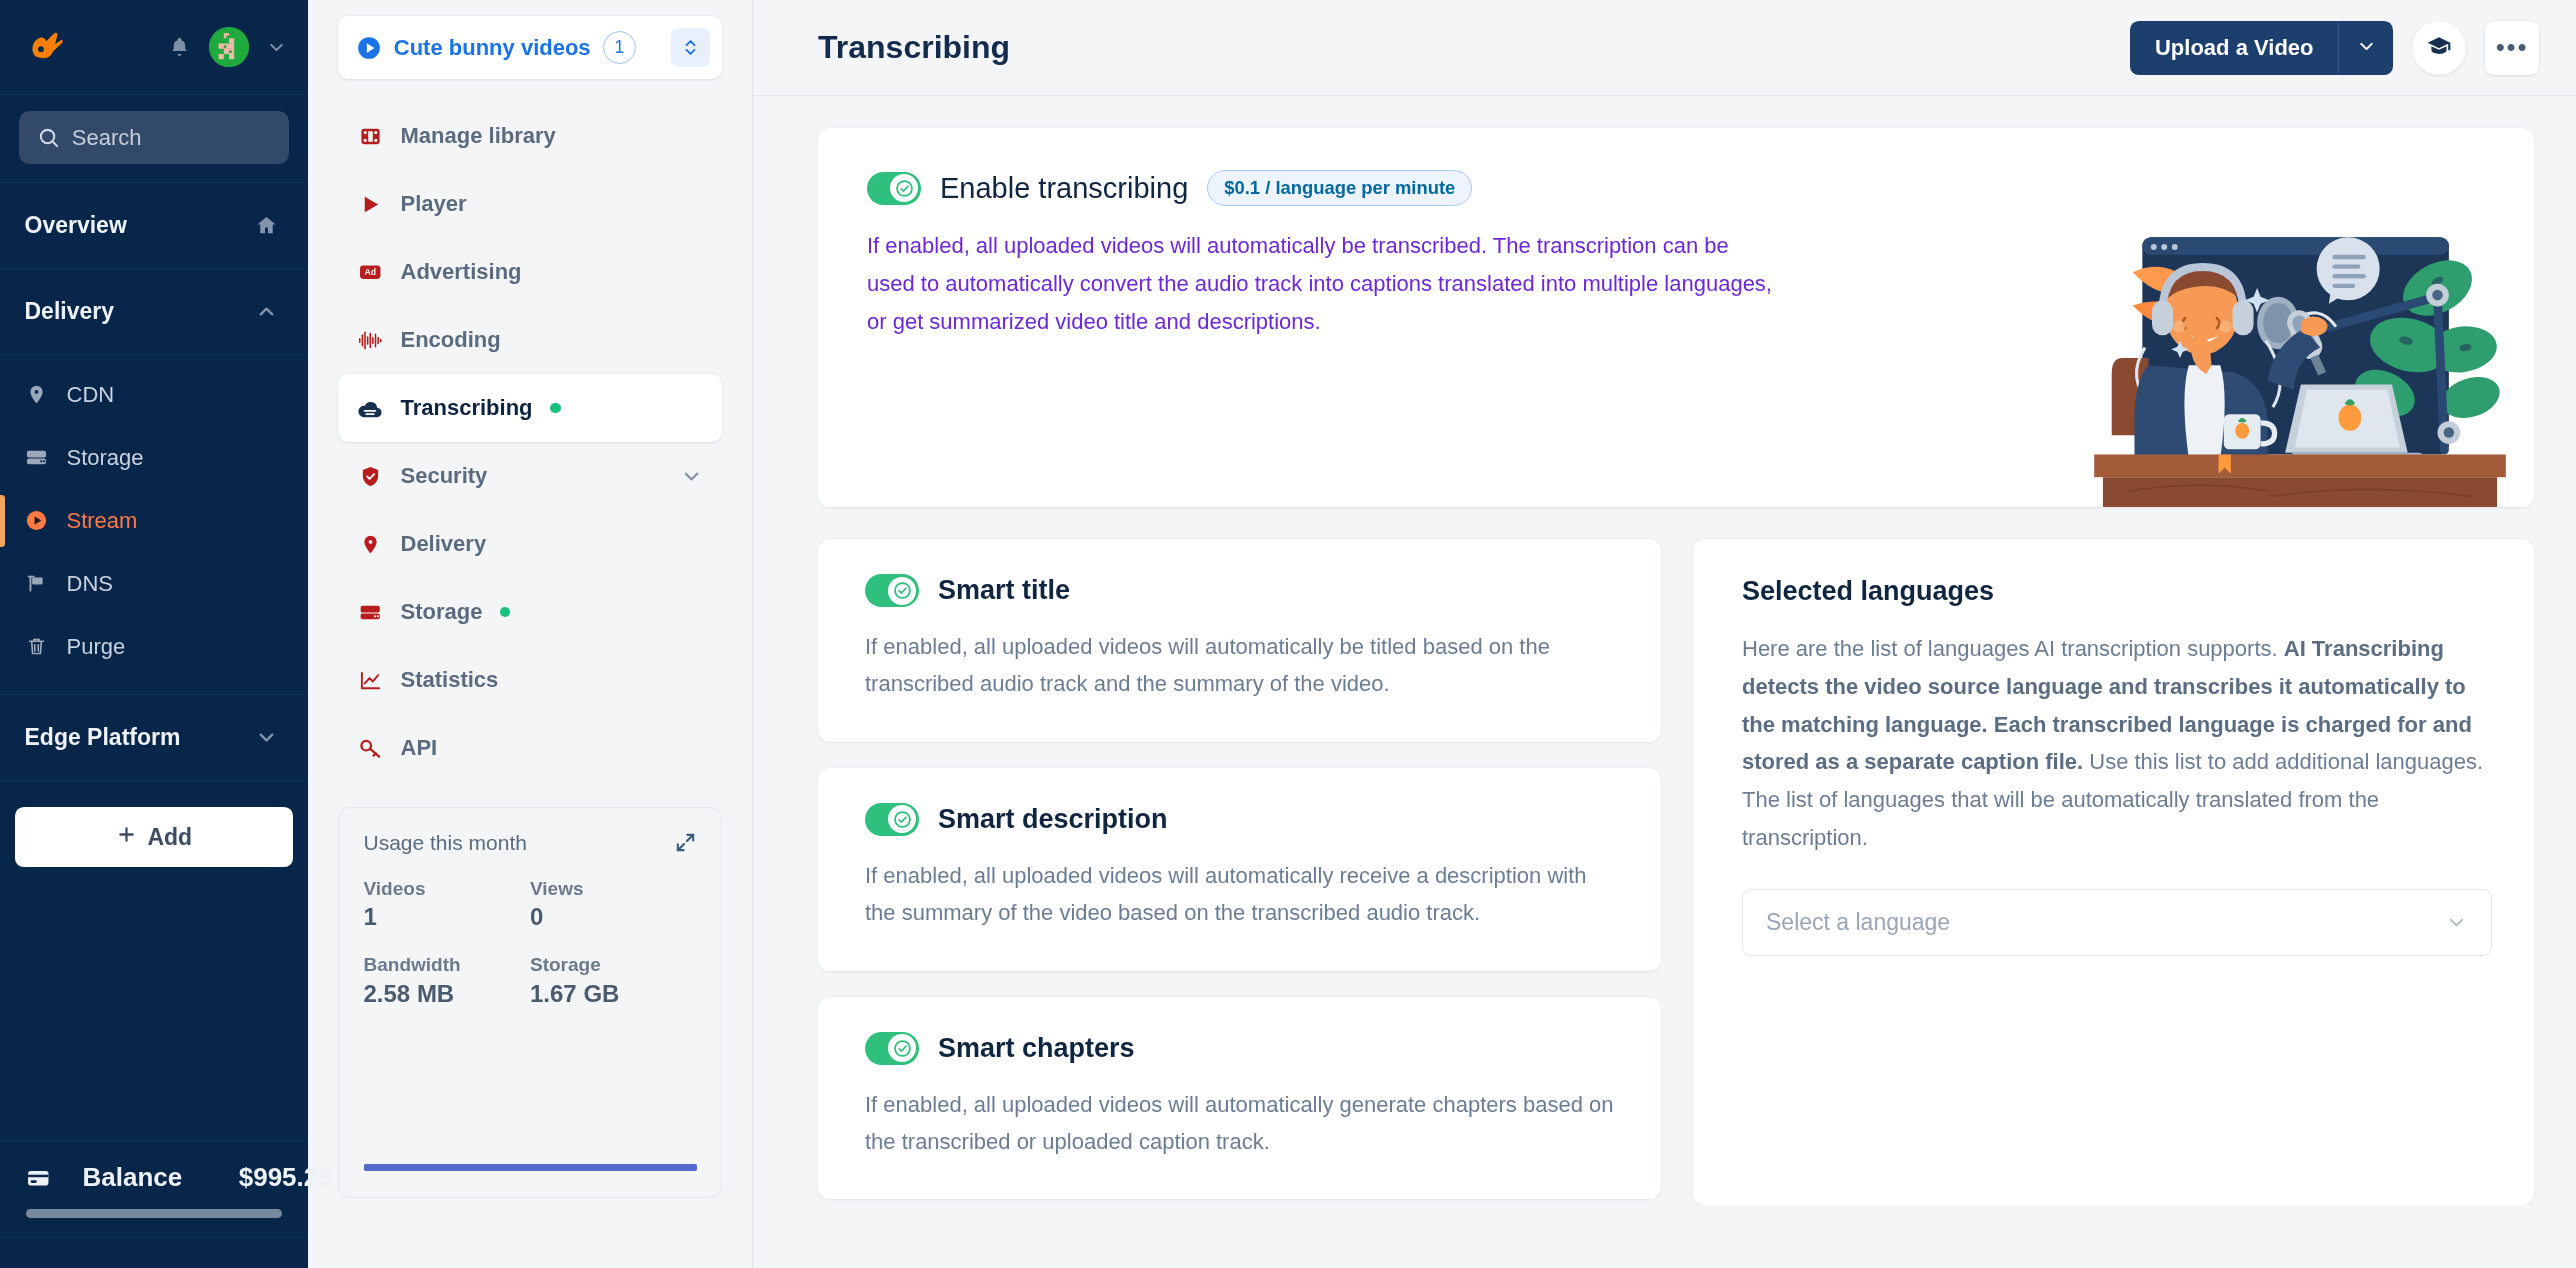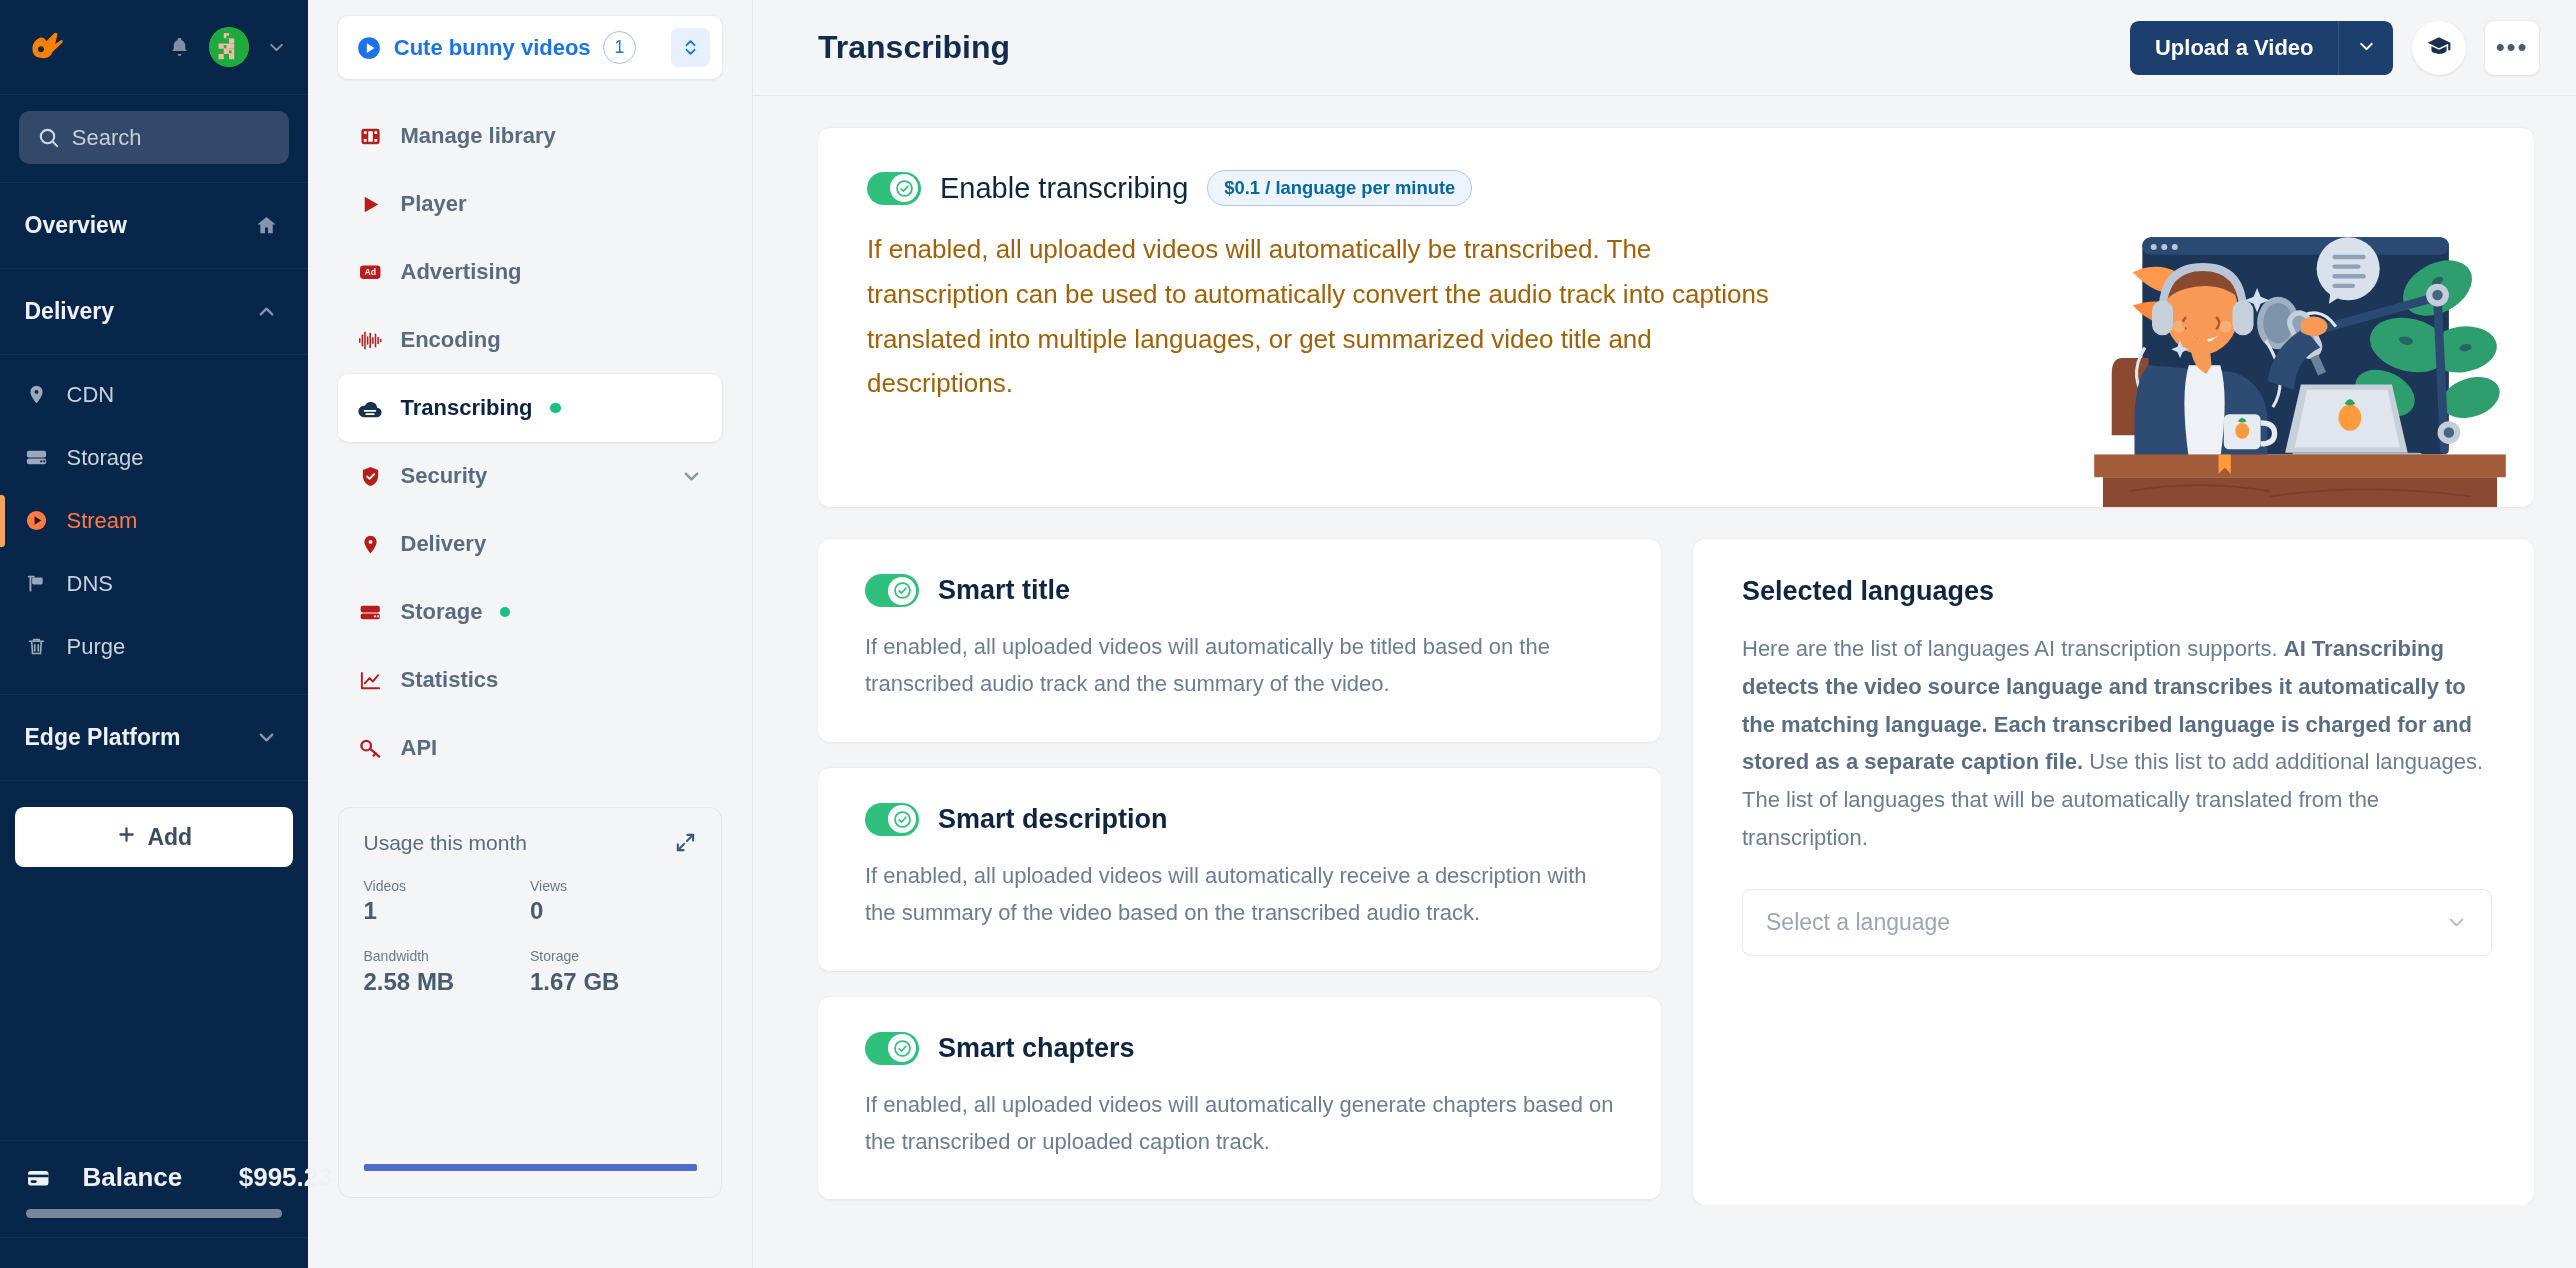--- a/index.html
+++ b/index.html
@@ -197,21 +197,21 @@
   }
   .usage-head { display:flex; align-items:flex-start; }
   .usage-title { color:#5a6b80; font-size:21px; }
   .usage-expand { margin-left:auto; color:#3c5a80; display:flex; cursor:pointer; }
   .usage-grid {
     margin-top: 23px;
     display: grid;
     grid-template-columns: 1fr 1fr;
     row-gap: 23px;
   }
-  .ug-label { color:#6b7a8d; font-size:14px; }
+  .ug-label { color:#6b7a8d; font-size:19px;font-weight:bold; }
   .ug-value { color:#4a5b70; font-size:24px; font-weight:bold; margin-top:3.5px; }
   .usage-progress {
     position:absolute; left:24.5px; right:24.5px; bottom:26px;
     height: 6.1px; background:#5369cc; border-radius:1.8px;
   }
 
   
   .main {
     flex: 1;
     height: 1269px;
@@ -283,22 +283,22 @@
     border: 1.3px solid #a9c9f2;
     background:#eef4fd;
     color:#0369a1;
     font-size: 18.4px;
     font-weight: bold;
     border-radius: 875px;
     padding: 6.1px 16px;
   }
   .card-desc {
     margin-top: 21px;
-    color:#a16207;
-    font-size: 26px;
+    color:#6d28d9;
+    font-size: 22px;
     line-height: 1.72;
     max-width: 911px;
   }
   .hero-illustration {
     position:absolute; right: 28px; bottom: 0px;
     width: 412px; height: 289px;
   }
 
   .columns { display:flex; gap: 32px; margin-top: 32px; }
   .col-left { flex: 1 1 0; display:flex; flex-direction: column; gap: 26px; min-width:0; }

